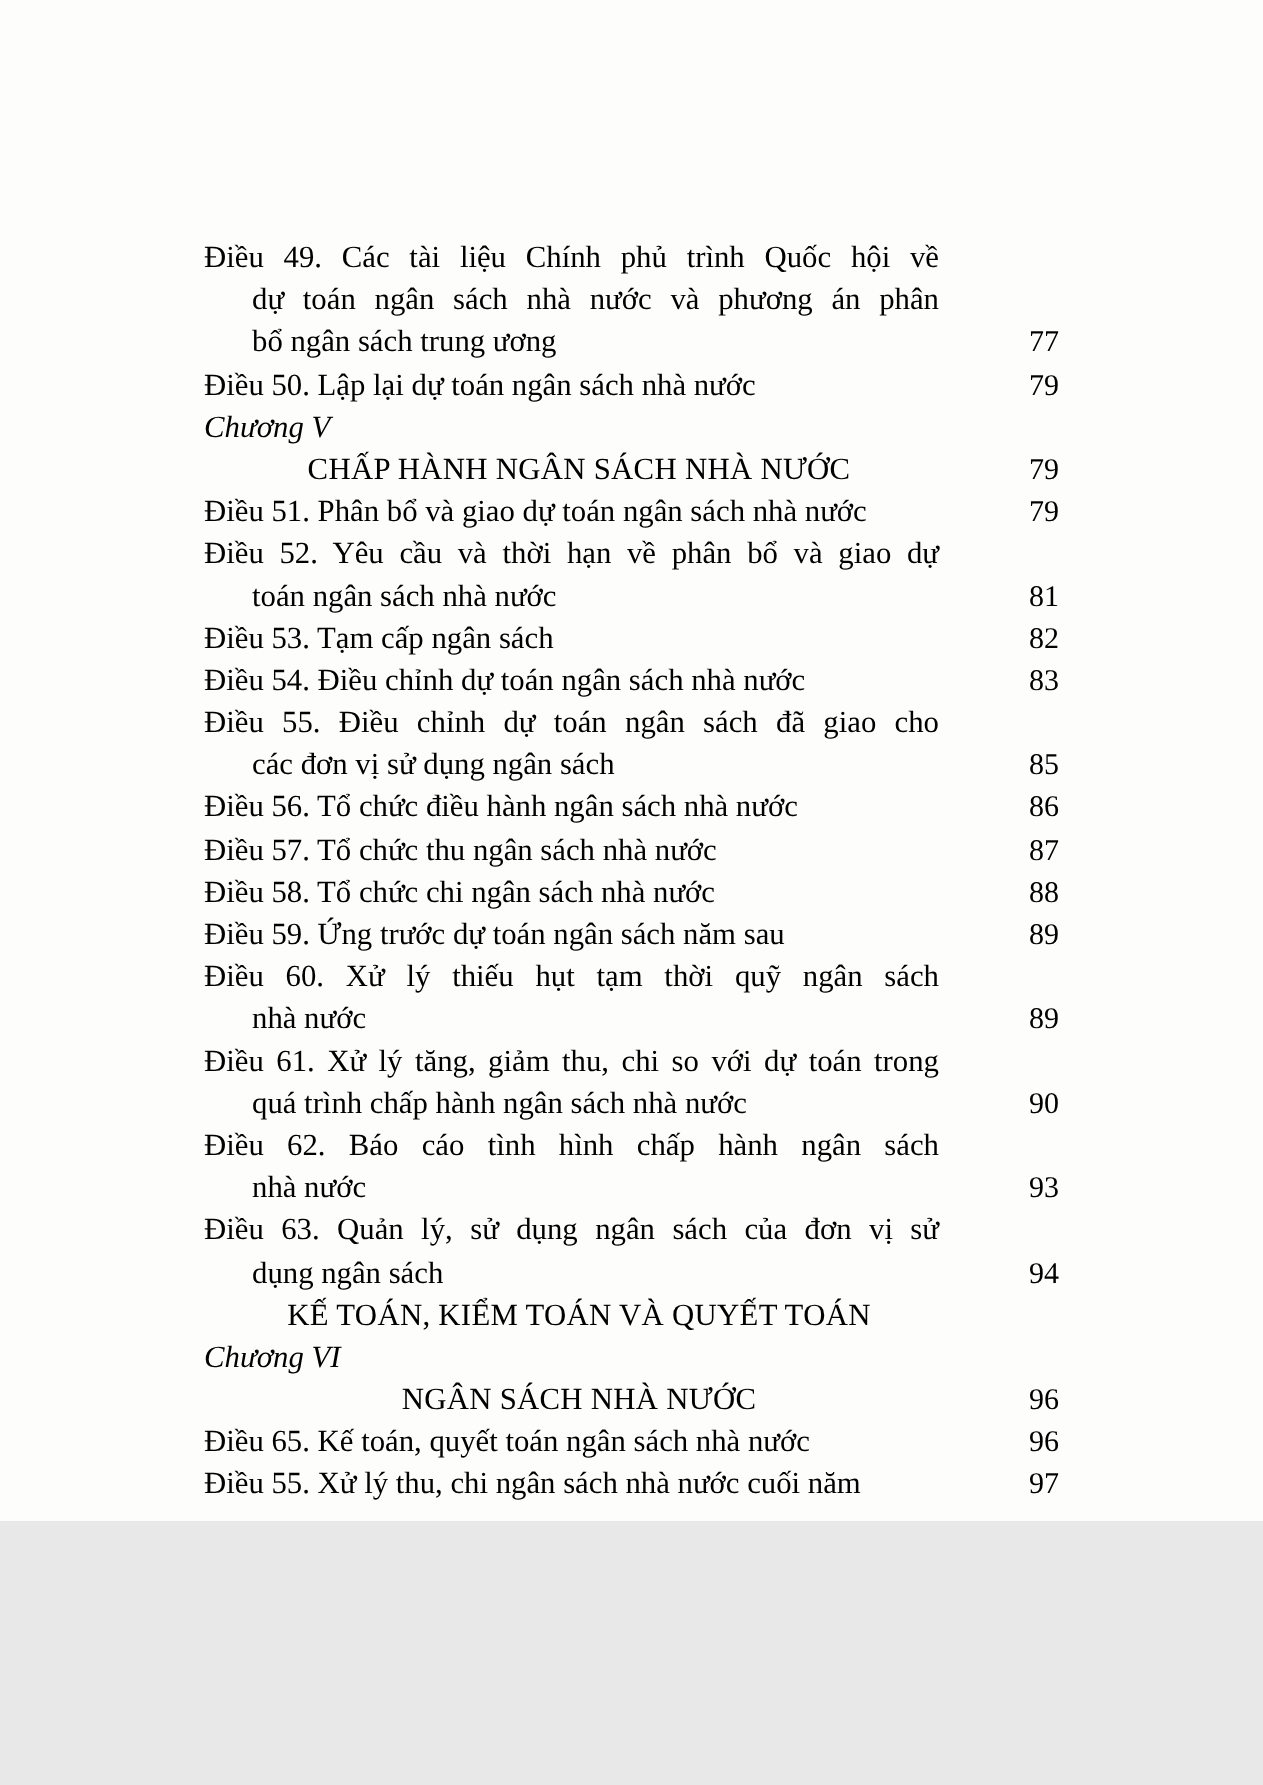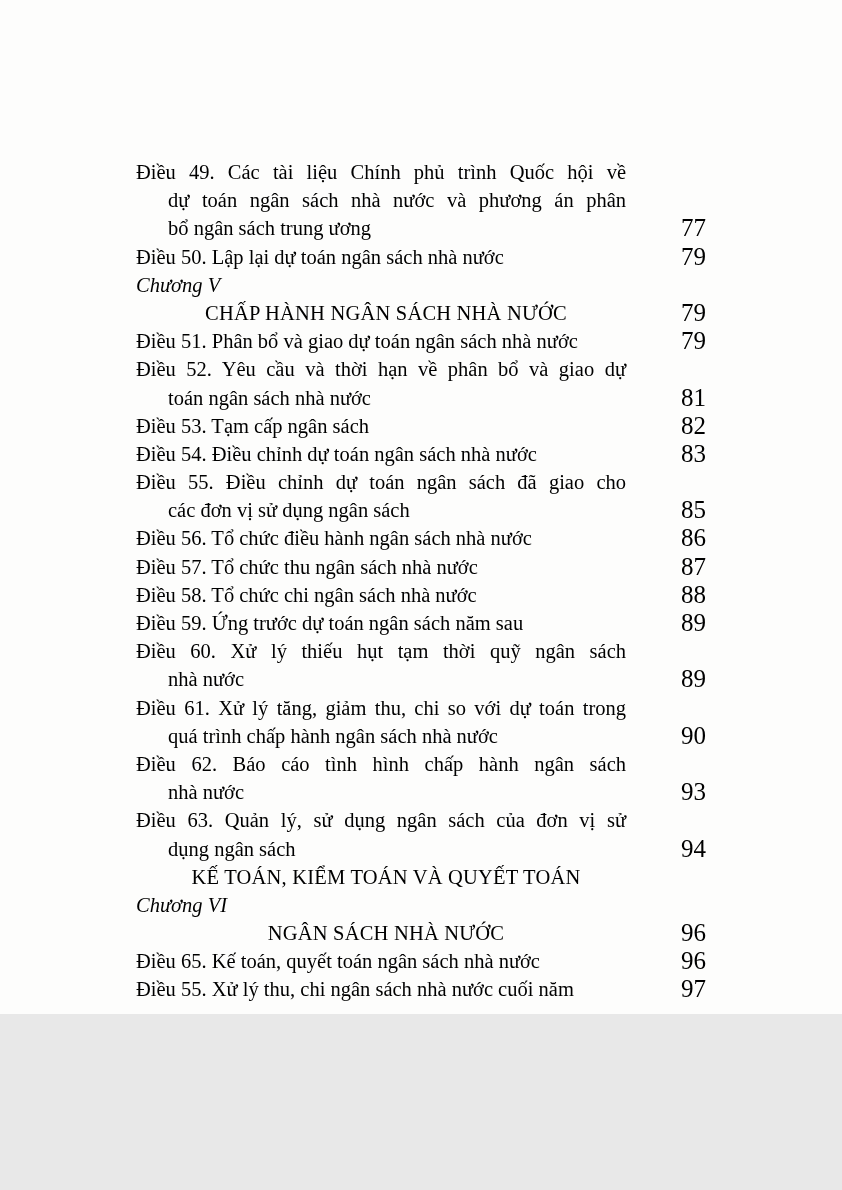--- a/index.html
+++ b/index.html
@@ -51,21 +51,21 @@
   }
   .kind-chapter_title .text {
     width: 500px;
     text-align: center;
     letter-spacing: 0.2px;
   }
   .pagenum {
     position: absolute;
     right: 0;
     top: 0;
-    font-size: 25px;
+    font-size: 20px;
     line-height: 28.2px;
   }
   .folio {
     position: absolute;
     left: 136px;
     top: 1069px;
     font-size: 28px;
     line-height: 28px;
   }
 </style>

